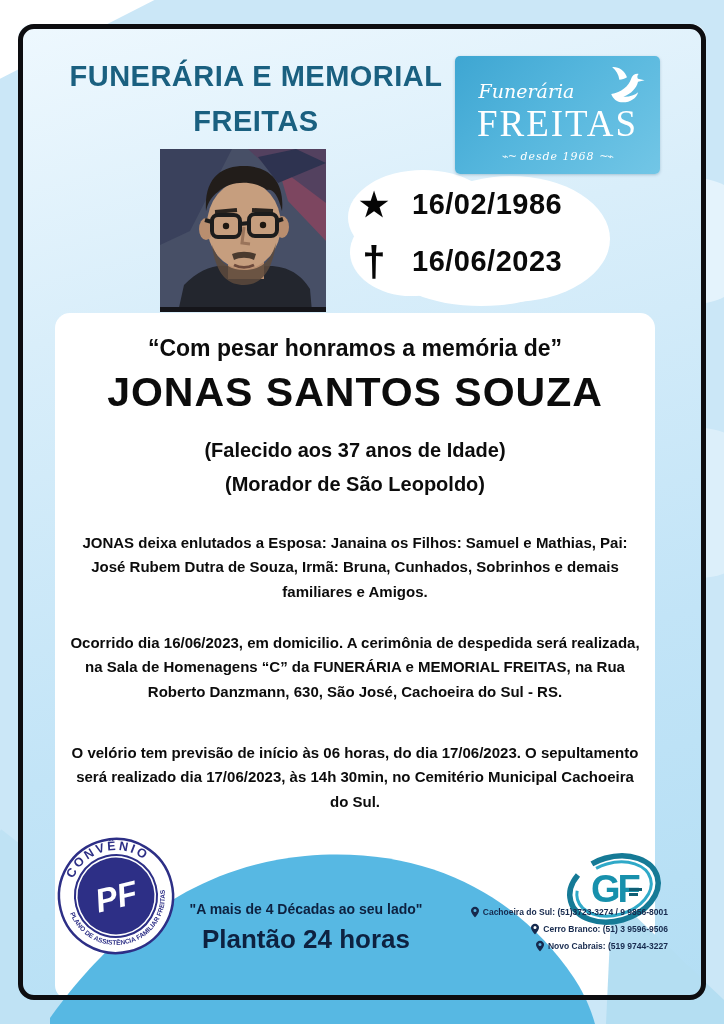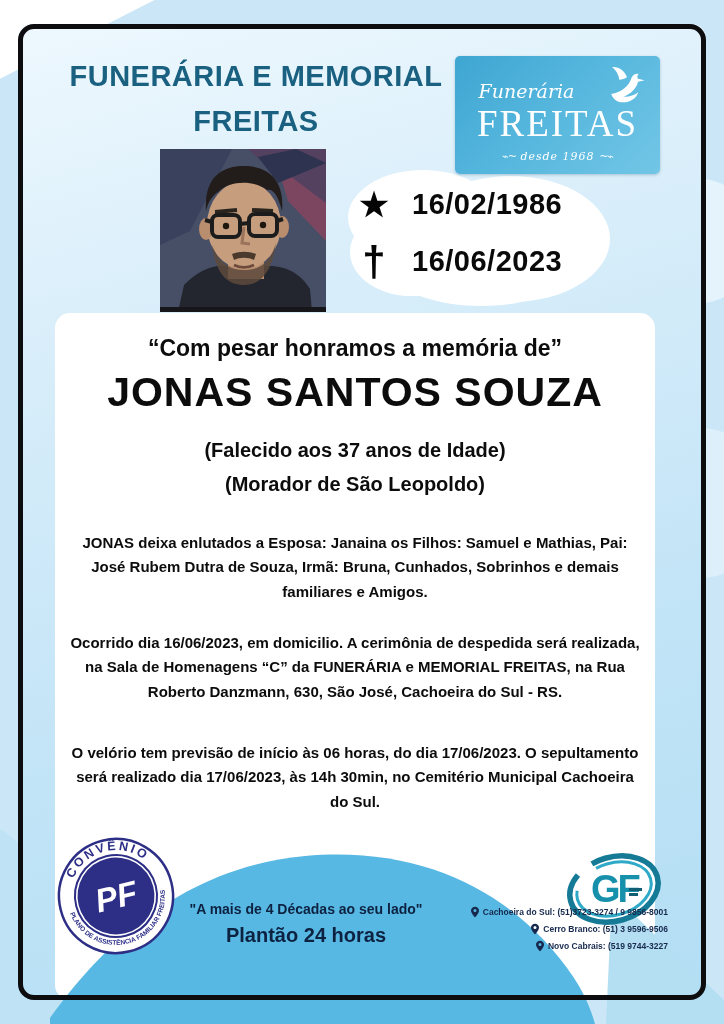--- a/index.html
+++ b/index.html
@@ -72,21 +72,21 @@
   .date-sym { width:44px; text-align:center; font-weight:bold; color:#050505; }
   .sym-star { font-size:33px; }
   .sym-cross { font-size:42px; line-height:1; }
   .date-val { font-size:29px; font-weight:bold; color:#0a0a0a; margin-left:16px; letter-spacing:.5px; }
 
   .pf-seal { left:56px; top:836px; width:120px; height:120px; transform:rotate(-14deg); }
   .gf-logo { left:563px; top:845px; width:102px; height:90px; }
 
   .slogan-block { left:168px; top:901px; width:276px; text-align:center; color:#0d2140; }
   .slogan { font-size:14px; font-weight:bold; }
-  .duty { font-size:20px; font-weight:bold; margin-top:7px; }
+  .duty { font-size:26px; font-weight:bold; margin-top:7px; }
 
   .contacts { right:56px; top:903px; width:320px; text-align:right; color:#16294d; }
   .contact-row { display:flex; justify-content:flex-end; align-items:center; gap:4px;
     font-size:8.5px; font-weight:bold; height:17px; letter-spacing:0; }
   .pin-icon { flex:0 0 auto; }
 </style>
 </head>
 <body>
 
 <div class="poster">

